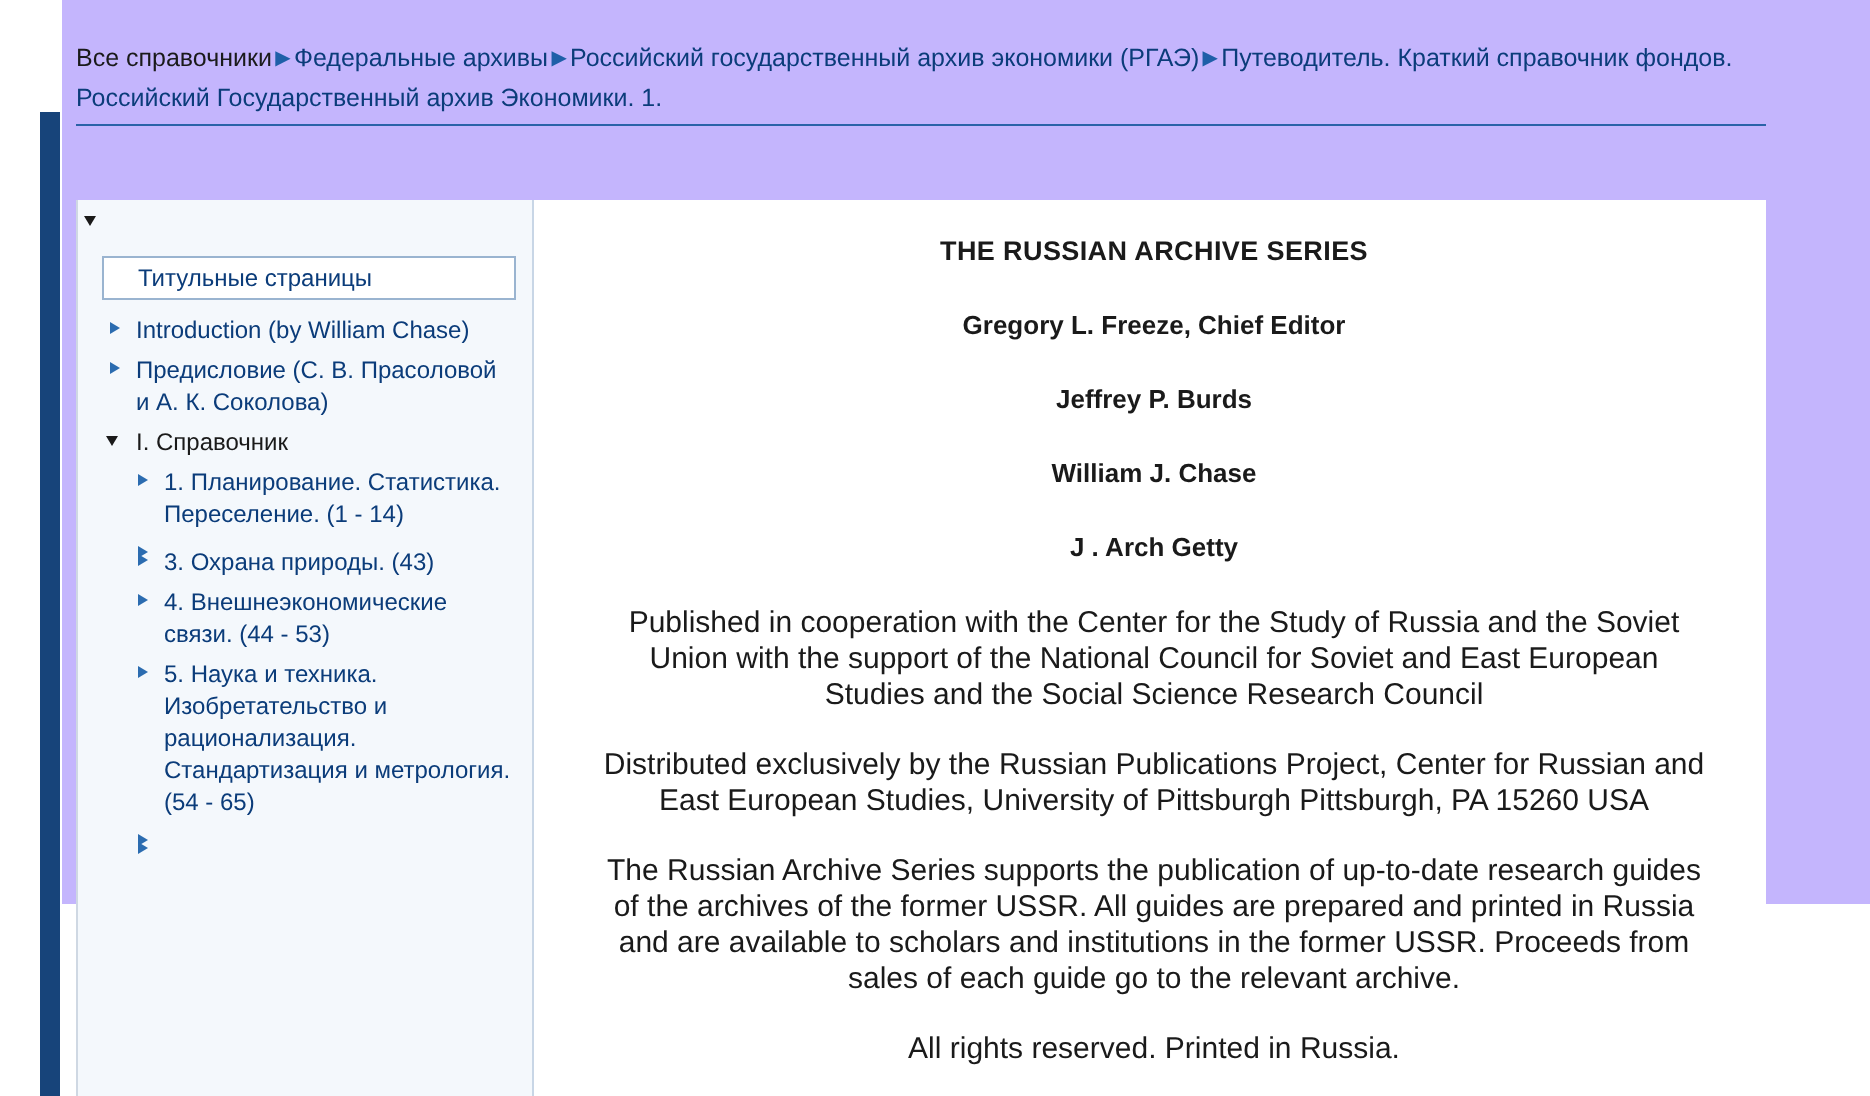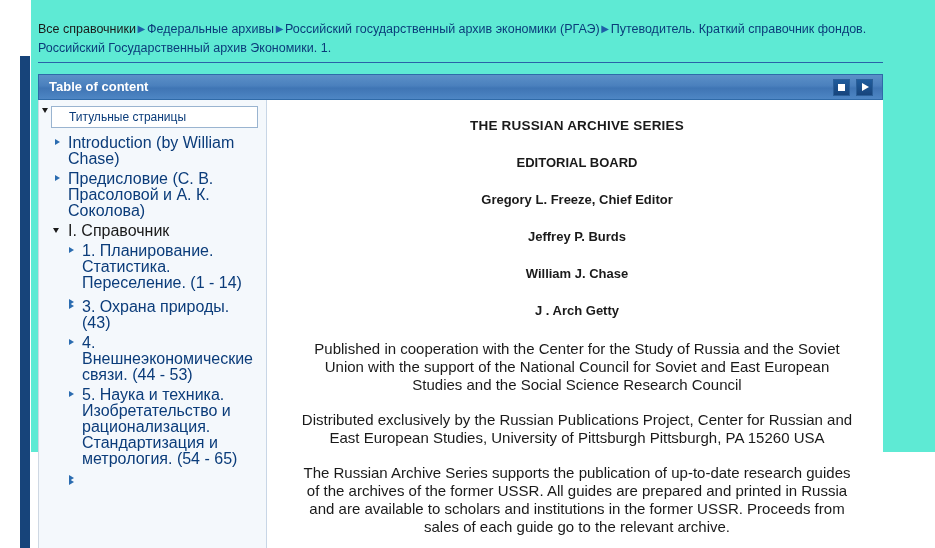--- a/index.html
+++ b/index.html
@@ -12,21 +12,21 @@
     height: 548px;
     font-family: "Liberation Sans", sans-serif;
     font-size: 12px;
     color: #1a1a1a;
     overflow: hidden;
   }
   .page {
     position: relative;
     width: 935px;
     height: 452px;
-    background: #5eead4;
+    background: #c4b5fd;
   }
   .left-rail {
     position: absolute;
     left: 0;
     top: 0;
     width: 30px;
     height: 548px;
     background: #ffffff;
     border-right: 1px solid #ffffff;
   }
@@ -139,36 +139,36 @@
     position: absolute;
     left: 0;
     top: 0;
     width: 228px;
     height: 448px;
     background: #f4f8fc;
     border-right: 1px solid #c8d6e6;
     box-sizing: border-box;
     overflow: hidden;
   }
-  .toc-inner { padding: 4px 6px 0 8px; }
+  .toc-inner { padding: 26px 6px 0 8px; }
 
   .toc-box {
     border: 1px solid #9ab4d0;
     background: #ffffff;
     padding: 3px 4px 3px 4px;
     margin: 2px 2px 6px 4px;
     font-size: 12px;
     color: #0b3c7a;
     cursor: pointer;
   }
   .toc-item {
     position: relative;
     padding: 1px 4px 1px 17px;
     margin-bottom: 2px;
-    font-size: 16px;
+    font-size: 12px;
     line-height: 16px;
     color: #0b3c7a;
     cursor: pointer;
   }
   .toc-item.lvl1 { margin-left: 4px; }
   .toc-item.lvl2 { margin-left: 18px; }
   .arrow-r {
     position: absolute;
     left: 4px;
     top: 5px;
@@ -237,29 +237,20 @@
 
   <div class="left-rail">
     <div class="left-rail-bar"></div>
   </div>
 
   <div class="breadcrumb">
     <span class="crumb first">Все справочники</span><span class="sep">▶</span><span class="crumb">Федеральные архивы</span><span class="sep">▶</span><span class="crumb">Российский государственный архив экономики (РГАЭ)</span><span class="sep">▶</span><span class="crumb">Путеводитель. Краткий справочник фондов. Российский Государственный архив Экономики. 1.</span>
   </div>
   <div class="bc-rule"></div>
 
-  <div class="toc-header">
-    <span class="title">Table of content</span>
-    <div class="hdr-btn stop">
-      <span class="sq"></span>
-    </div>
-    <div class="hdr-btn play">
-      <span class="tri"></span>
-    </div>
-  </div>
 
   <div class="content">
 
     <div class="toc">
       <div class="toc-inner">
         <div class="toc-box">
           <span class="arrow-d"></span>
           <span class="lbl">Титульные страницы</span>
         </div>
 
@@ -308,21 +299,20 @@
 
         <div class="toc-item lvl2">
           <span class="arrow-r"></span>
         </div>
       </div>
     </div>
 
     <div class="doc">
       <div class="doc-inner">
         <div class="d-h1">THE RUSSIAN ARCHIVE SERIES</div>
-        <div class="d-h2">EDITORIAL BOARD</div>
         <div class="d-name">Gregory L. Freeze, Chief Editor</div>
         <div class="d-name">Jeffrey P. Burds</div>
         <div class="d-name">William J. Chase</div>
         <div class="d-name">J . Arch Getty</div>
         <div class="d-p">Published in cooperation with the Center for the Study of Russia and the Soviet Union with the support of the National Council for Soviet and East European Studies and the Social Science Research Council</div>
         <div class="d-p">Distributed exclusively by the Russian Publications Project, Center for Russian and East European Studies, University of Pittsburgh Pittsburgh, PA 15260 USA</div>
         <div class="d-p">The Russian Archive Series supports the publication of up-to-date research guides of the archives of the former USSR. All guides are prepared and printed in Russia and are available to scholars and institutions in the former USSR. Proceeds from sales of each guide go to the relevant archive.</div>
         <div class="d-p">All rights reserved. Printed in Russia.</div>
 
       </div>

